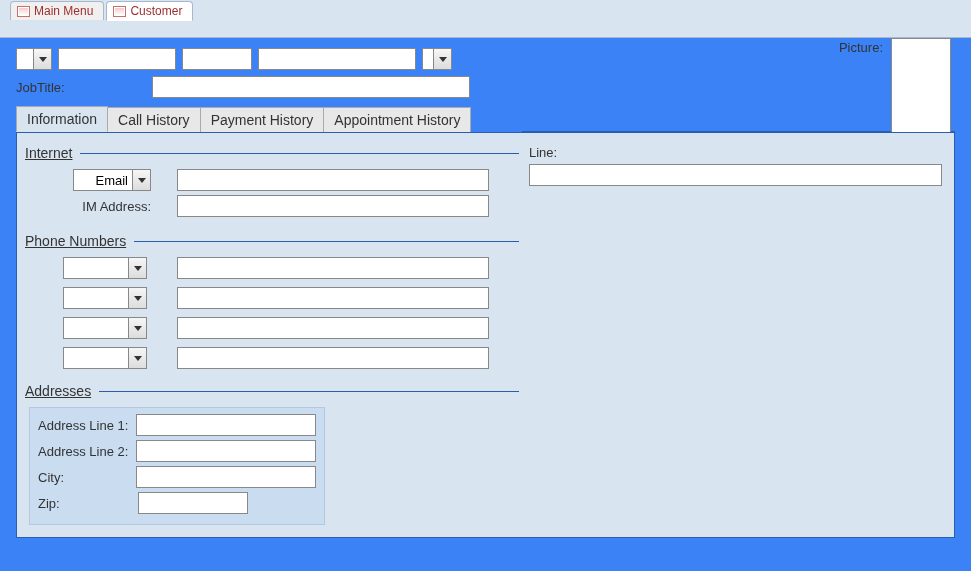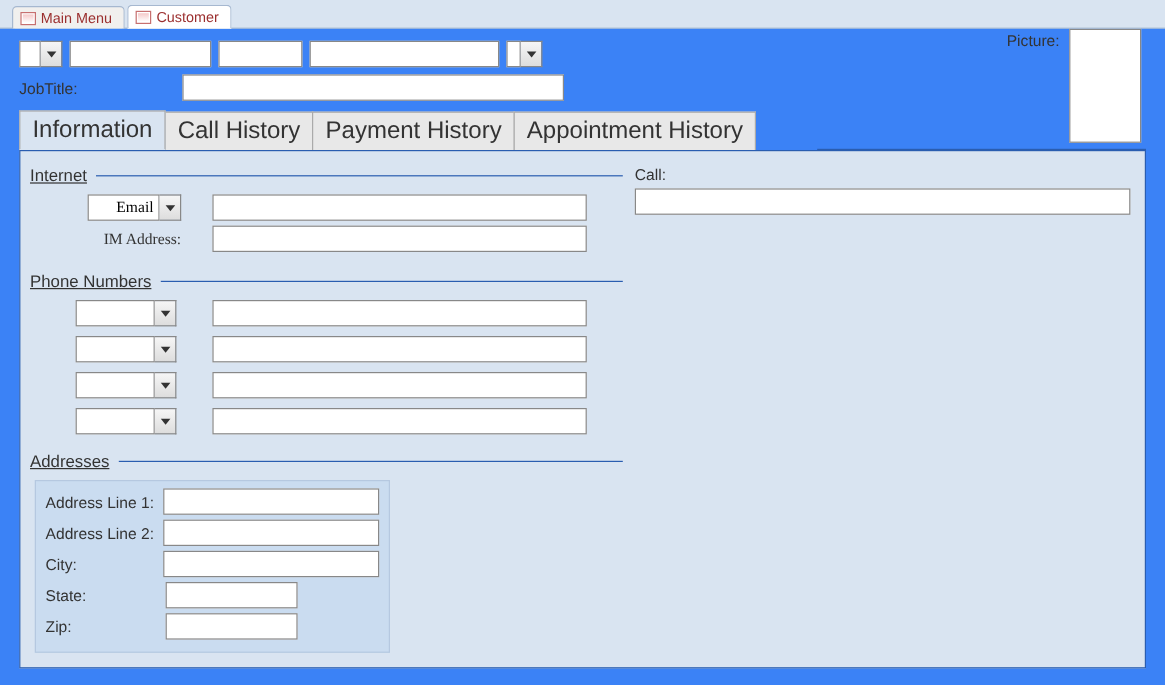--- a/index.html
+++ b/index.html
@@ -9,23 +9,23 @@
     font-family: "Segoe UI", Tahoma, sans-serif;
     font-size: 13px;
     background: #d9e4f1;
     color: #333;
     width: 971px;
     height: 571px;
     overflow: hidden;
   }
   .top-tabs {
     display: flex;
-    align-items: flex-end;
+    align-items: flex-start;
     padding-left: 10px;
-    height: 24px;
+    height: 38px;
     background: #d9e4f1;
     border-bottom: 1px solid #a6b8d0;
   }
   .top-tab {
     display: flex;
     align-items: center;
     gap: 4px;
     padding: 2px 10px 2px 6px;
     border: 1px solid #a6b8d0;
     border-bottom: none;
@@ -116,21 +116,21 @@
   }
   .sub-tabs {
     display:flex;
     align-items:flex-end;
   }
   .sub-tab {
     padding:4px 10px;
     border:1px solid #aaa;
     border-bottom:none;
     background:#e8e8e8;
-    font-size:20px;
+    font-size:14px;
     color:#333;
     margin-right:-1px;
     cursor:default;
   }
   .sub-tab.active {
     background:#d9e4f1;
     border-bottom:1px solid #d9e4f1;
     position:relative;
     z-index:2;
     color:#333;
@@ -165,21 +165,20 @@
   }
   .group-header .line {
     flex:1;
     height:1px;
     background:#2a5db0;
   }
   .field-row {
     display:flex;
     align-items:center;
     margin-bottom:4px;
-    font-family:Liberation Serif, serif;
   }
   .field-row .flabel { width:128px; text-align:right; padding-right:6px;}
   .phone-block { margin-top:4px; }
   .phone-row {
     display:flex;
     gap:30px;
     margin-bottom:8px;
   }
   .addr-panel {
     background:#cadcf0;
@@ -342,31 +341,27 @@
             </div>
             <div class="addr-row">
               <span class="alabel">Address Line 2:</span>
               <input class="txt" style="width: 180px;" value="">
             </div>
             <div class="addr-row">
               <span class="alabel">City:</span>
               <input class="txt" style="width: 180px;" value="">
             </div>
             <div class="addr-row">
-              <span class="alabel">State:</span>
-              <input class="txt" style="width: 110px;" value="">
-            </div>
-            <div class="addr-row">
               <span class="alabel">Zip:</span>
               <input class="txt" style="width: 110px;" value="">
             </div>
           </div>
         </div>
       </div>
 
       <div class="rightcol">
-        <div class="notes-label">Call:</div>
+        <div class="notes-label">Line:</div>
         <textarea class="txt notes-box" value="" style=""></textarea>
       </div>
     </div>
   </div>
 
 </div>
 
 </body></html>

